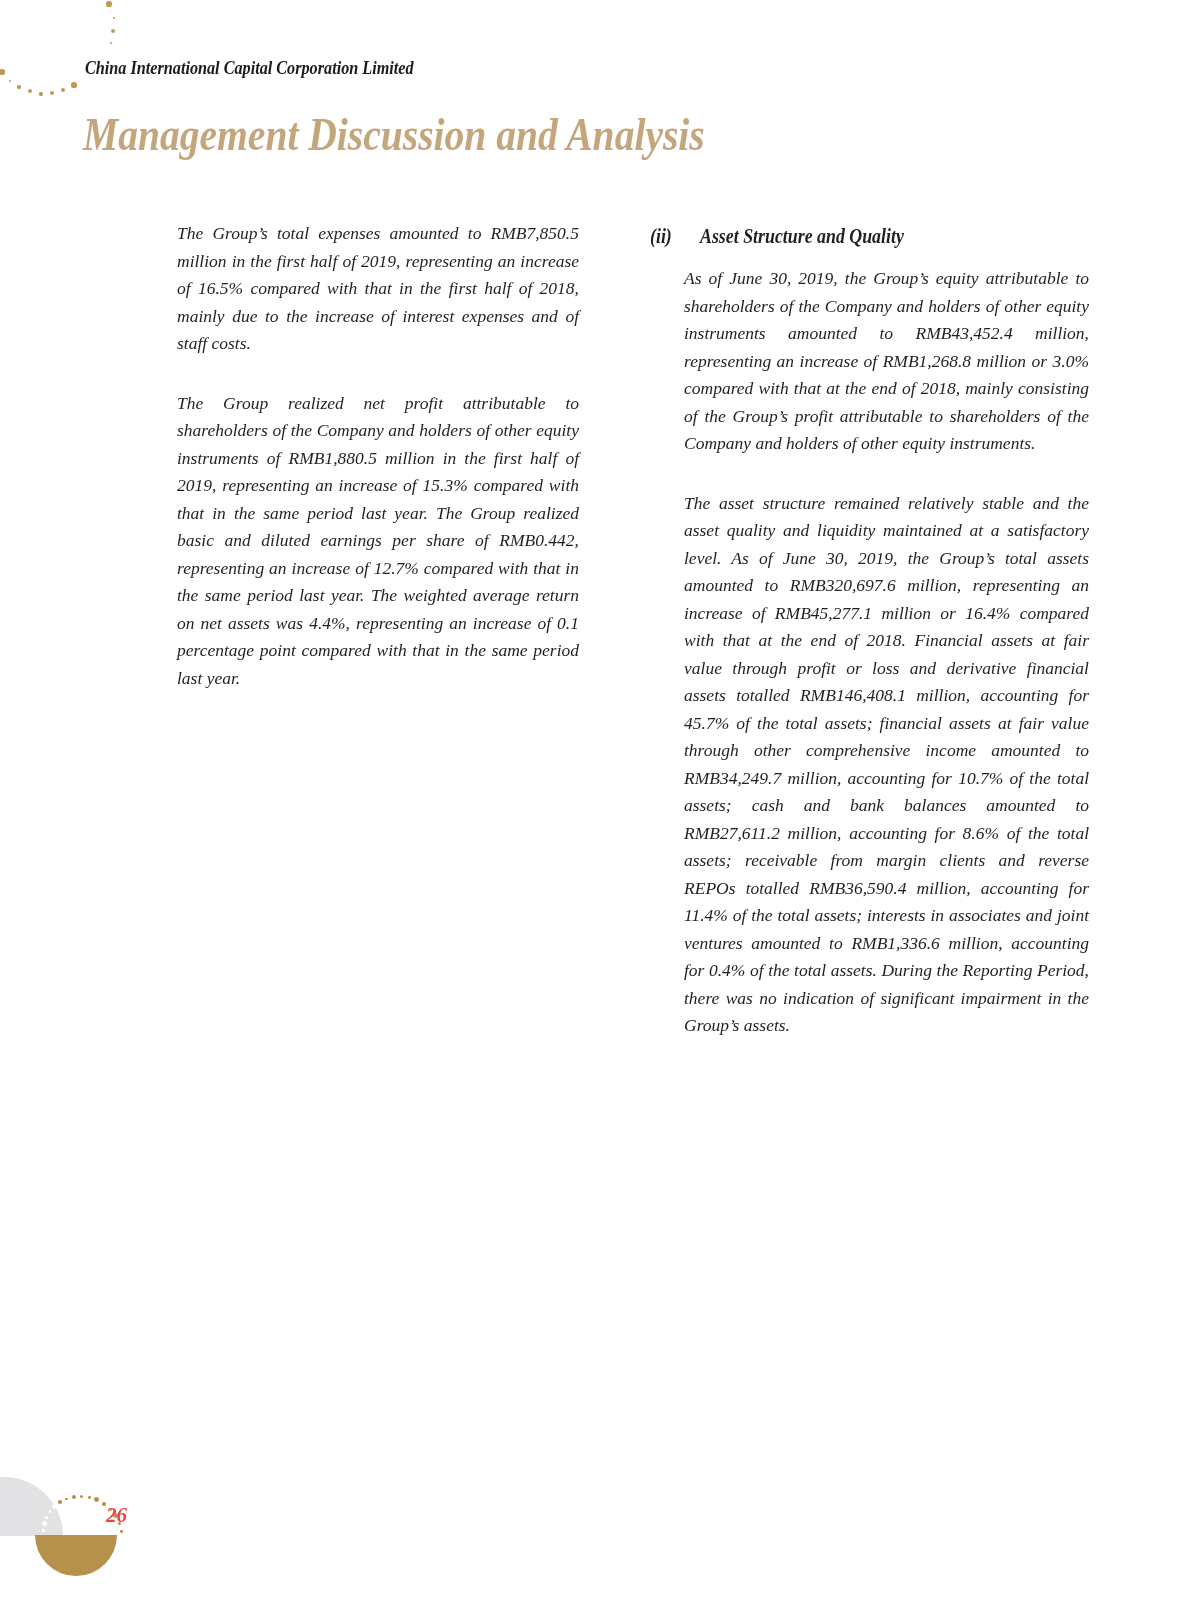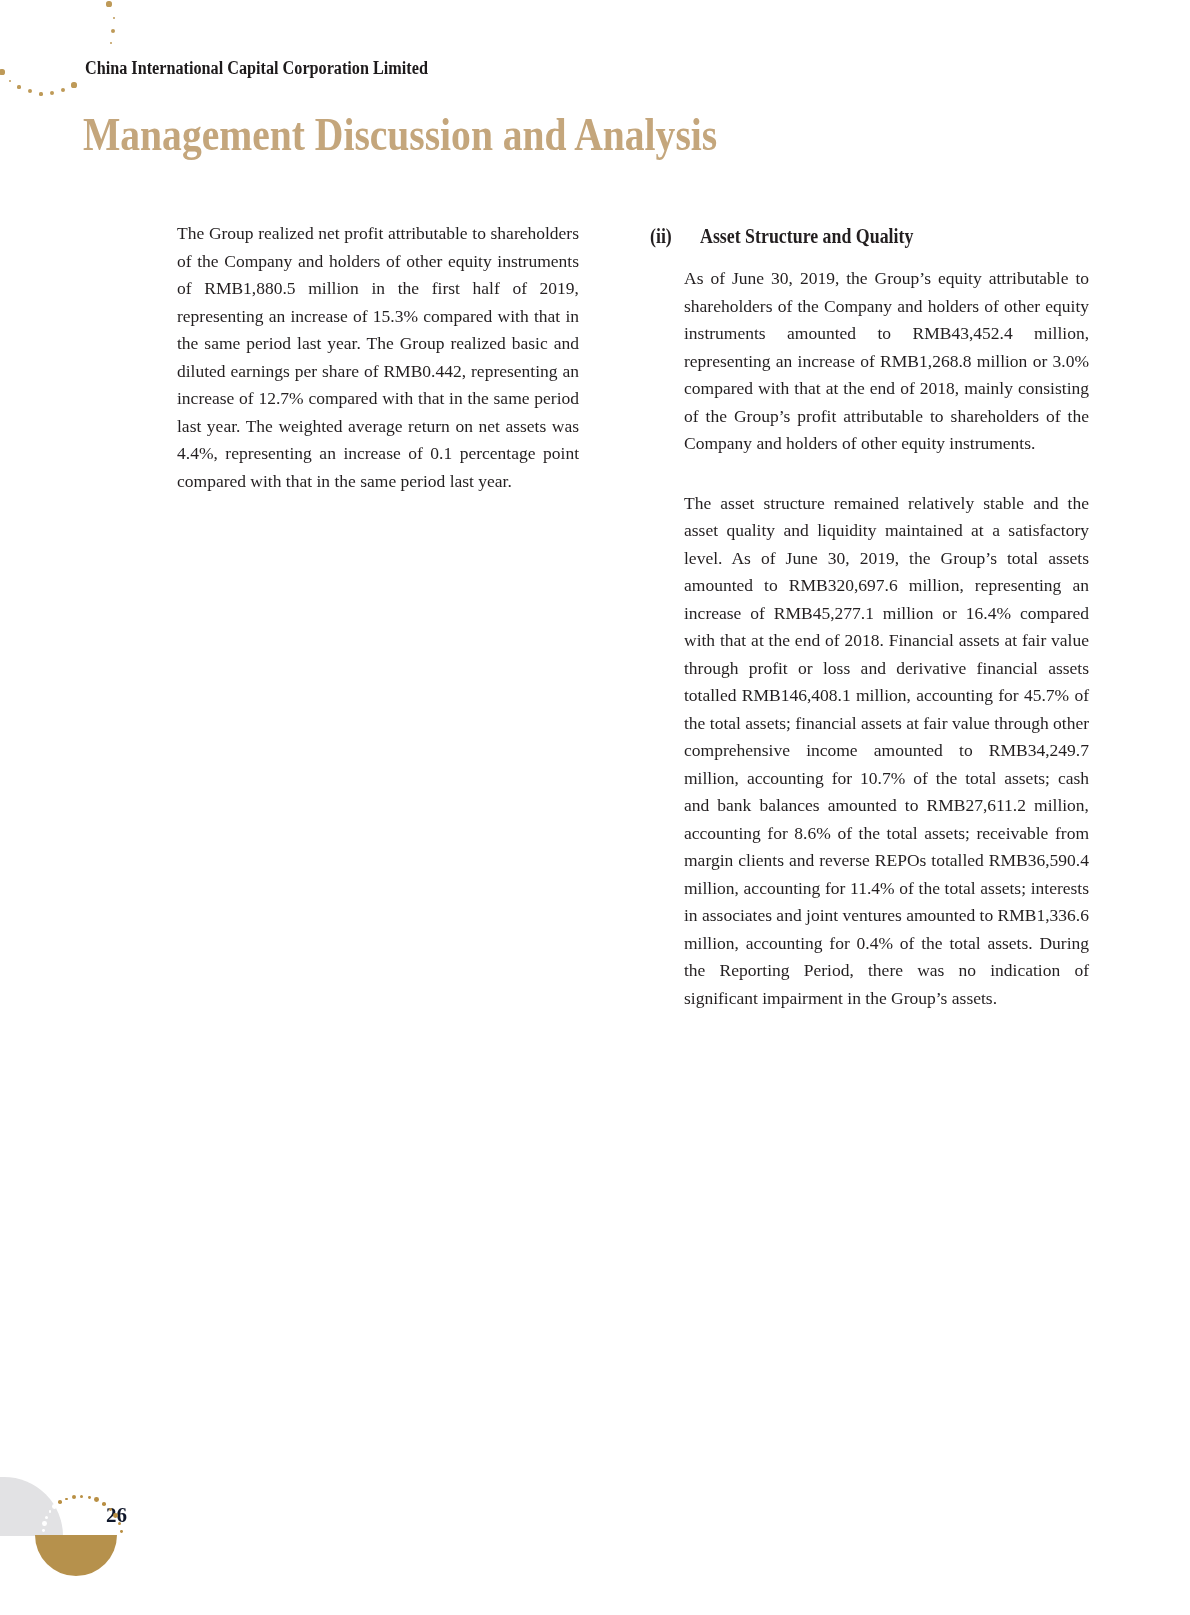--- a/index.html
+++ b/index.html
@@ -3,20 +3,21 @@
 <meta charset="utf-8">
 <style>
   html,body{margin:0;padding:0;background:#ffffff;}
   .page{
     position:relative;
     width:1190px;height:1615px;
     background:#ffffff;
     overflow:hidden;
     font-family:"Liberation Serif", serif;
     color:#231F20;
+    font-style:italic;
   }
   .deco-dot{position:absolute;border-radius:50%;}
   .company{
     position:absolute;left:85px;top:57px;
     font-size:18px;font-weight:bold;line-height:22px;
     transform:scaleX(0.90);transform-origin:0 50%;
     white-space:nowrap;color:#1d1a1b;
   }
   .title{
     position:absolute;left:83px;top:112px;margin:0;
@@ -44,34 +45,35 @@
   .gray-half{
     position:absolute;left:-57px;top:1477px;width:120px;height:59px;
     border-radius:60px 60px 0 0;background:#E2E2E4;
   }
   .gold-half{
     position:absolute;left:35px;top:1535px;width:82px;height:41px;
     border-radius:0 0 41px 41px;background:#B6914C;
   }
   .page-number{
     position:absolute;left:106px;top:1502px;
-    font-size:21px;font-weight:bold;color:#0f172a;line-height:26px;
+    font-size:21px;font-weight:bold;color:#ef4444;line-height:26px;
   }
 </style>
 </head>
 <body>
 
 <div class="page">
 
   <div id="top-swirl"></div>
 
   <div class="company">China International Capital Corporation Limited</div>
   <h1 class="title">Management Discussion and Analysis</h1>
 
   <section class="col col-left">
+    <p>The Group’s total expenses amounted to RMB7,850.5 million in the first half of 2019, representing an increase of 16.5% compared with that in the first half of 2018, mainly due to the increase of interest expenses and of staff costs.</p>
     <p>The Group realized net profit attributable to shareholders of the Company and holders of other equity instruments of RMB1,880.5 million in the first half of 2019, representing an increase of 15.3% compared with that in the same period last year. The Group realized basic and diluted earnings per share of RMB0.442, representing an increase of 12.7% compared with that in the same period last year. The weighted average return on net assets was 4.4%, representing an increase of 0.1 percentage point compared with that in the same period last year.</p>
   </section>
 
   <section class="col col-right">
     <div class="heading-row">
       <span class="sec-marker">(ii)</span><h2 class="sec-title">Asset Structure and Quality</h2>
     </div>
     <div class="right-body">
       <p>As of June 30, 2019, the Group’s equity attributable to shareholders of the Company and holders of other equity instruments amounted to RMB43,452.4 million, representing an increase of RMB1,268.8 million or 3.0% compared with that at the end of 2018, mainly consisting of the Group’s profit attributable to shareholders of the Company and holders of other equity instruments.</p>
       <p>The asset structure remained relatively stable and the asset quality and liquidity maintained at a satisfactory level. As of June 30, 2019, the Group’s total assets amounted to RMB320,697.6 million, representing an increase of RMB45,277.1 million or 16.4% compared with that at the end of 2018. Financial assets at fair value through profit or loss and derivative financial assets totalled RMB146,408.1 million, accounting for 45.7% of the total assets; financial assets at fair value through other comprehensive income amounted to RMB34,249.7 million, accounting for 10.7% of the total assets; cash and bank balances amounted to RMB27,611.2 million, accounting for 8.6% of the total assets; receivable from margin clients and reverse REPOs totalled RMB36,590.4 million, accounting for 11.4% of the total assets; interests in associates and joint ventures amounted to RMB1,336.6 million, accounting for 0.4% of the total assets. During the Reporting Period, there was no indication of significant impairment in the Group’s assets.</p>

